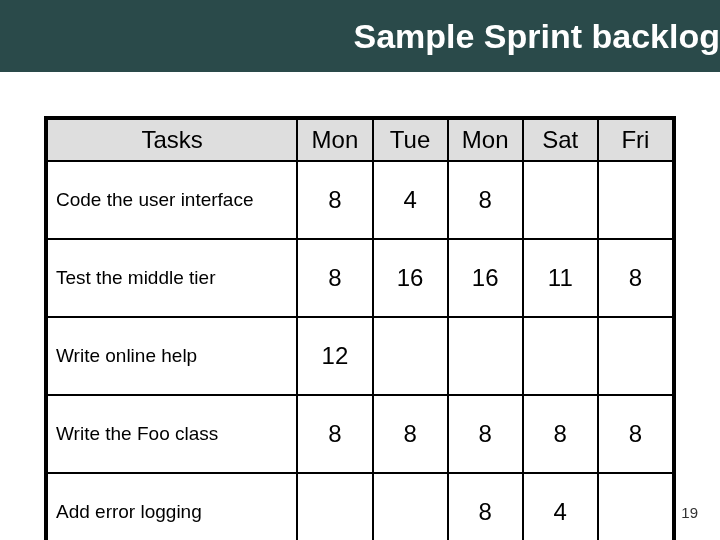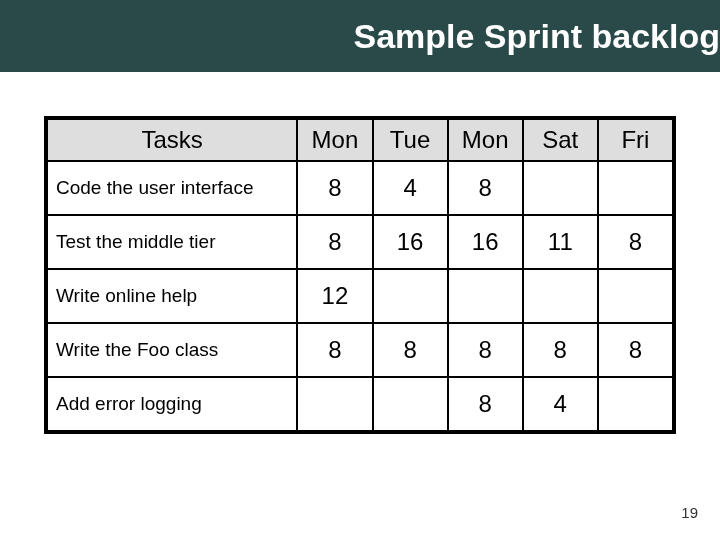--- a/index.html
+++ b/index.html
@@ -3,21 +3,21 @@
 <meta charset="utf-8">
 <style>
   html,body{margin:0;padding:0;width:720px;height:540px;background:#fff;font-family:Verdana,Arial,sans-serif;position:relative}
   .title-bar{background:#2a4a4a;color:#fff;height:72px;display:flex;align-items:center;justify-content:flex-end}
   .title-bar h1{margin:0;font-size:34px;font-weight:bold;font-family:Verdana,Arial,sans-serif}
   .table-wrap{margin:44px 44px 0 44px;border:2px solid #000}
   table{border-collapse:collapse;width:100%;table-layout:fixed}
   col.task{width:40%}
   col.day{width:12%}
   th{background:#dedede;font-weight:normal;font-size:24px;padding:6px 4px;border:2px solid #000}
-  td{border:2px solid #000;padding:12px 8px;font-size:19px}
+  td{border:2px solid #000;padding:24px 8px;font-size:19px}
   td.task{text-align:left}
   td.num{text-align:center;font-size:24px}
   .page-num{position:absolute;right:22px;bottom:19px;font-size:15px;color:#333;font-family:Arial,sans-serif}
 </style>
 </head>
 <body>
 
 <div class="title-bar">
   <h1>Sample Sprint backlog</h1>
 </div>

